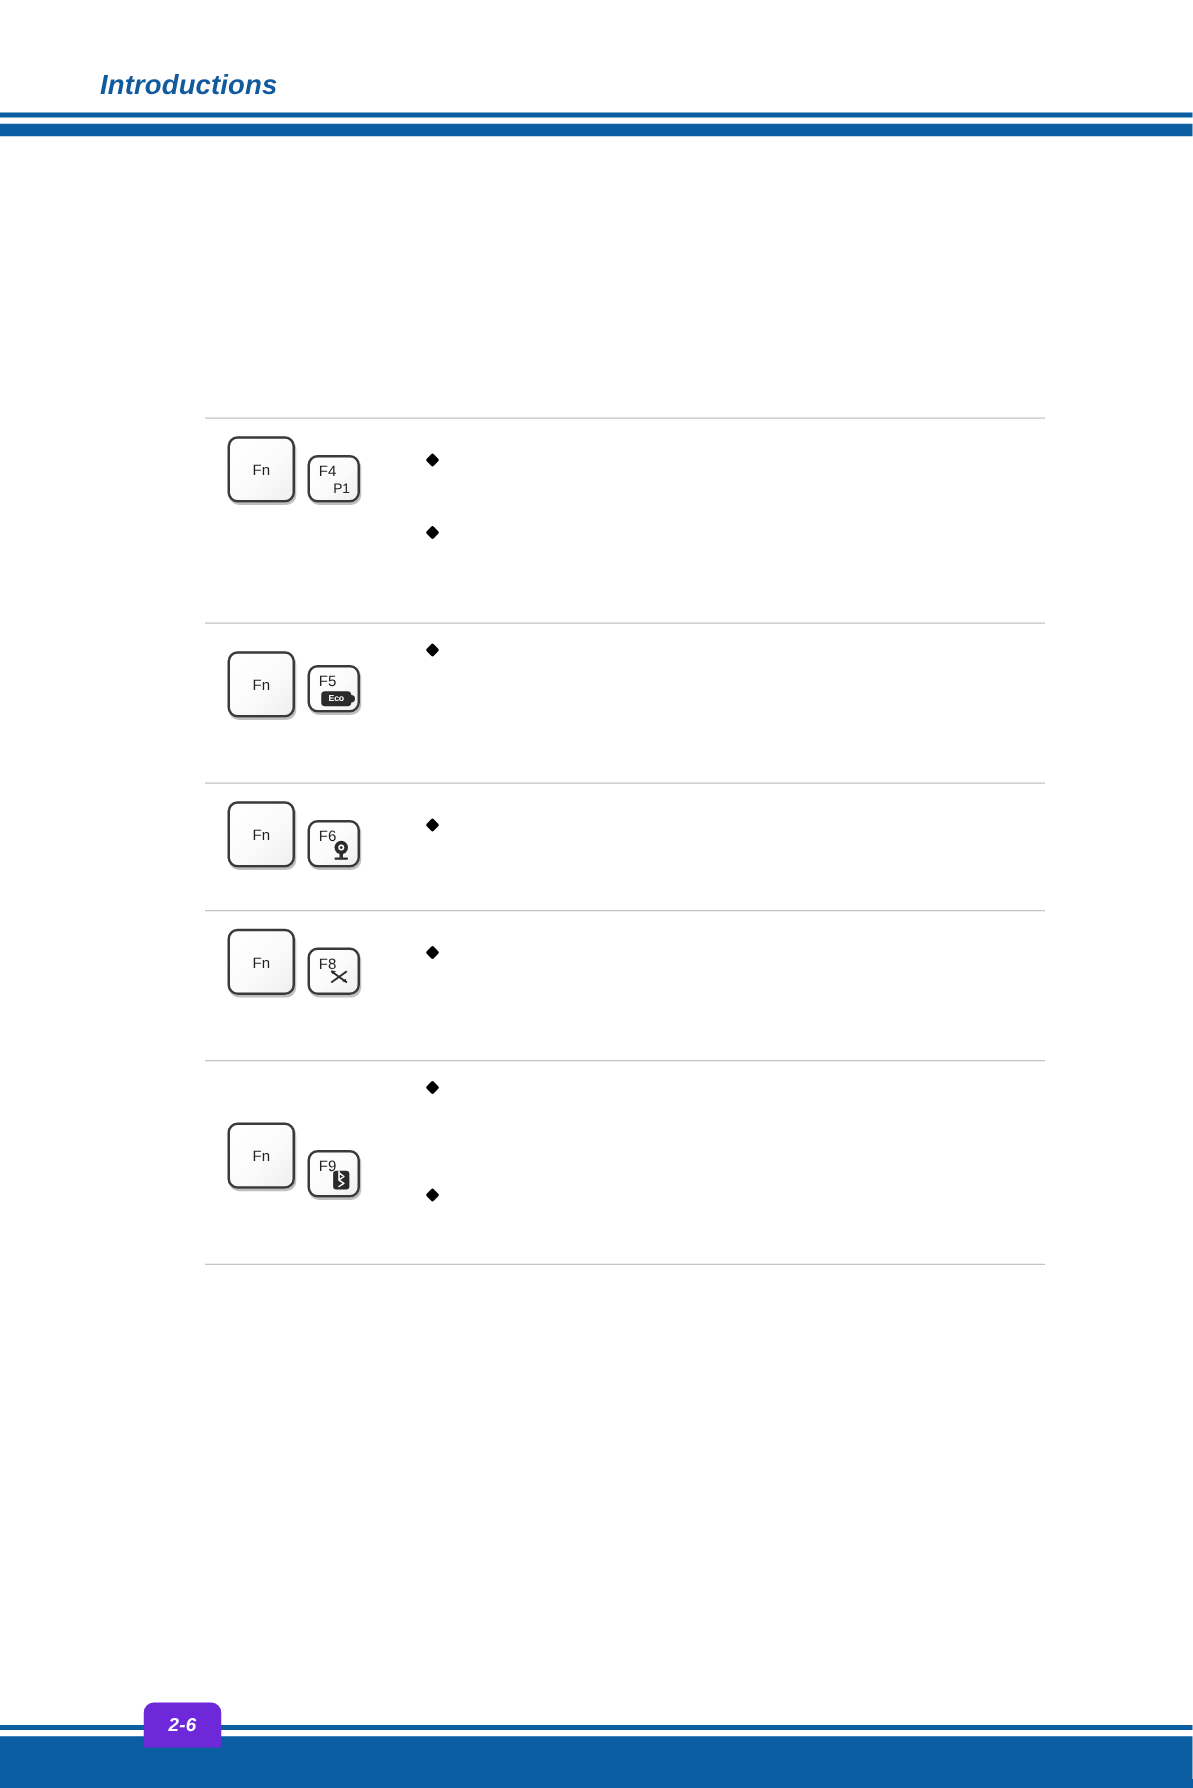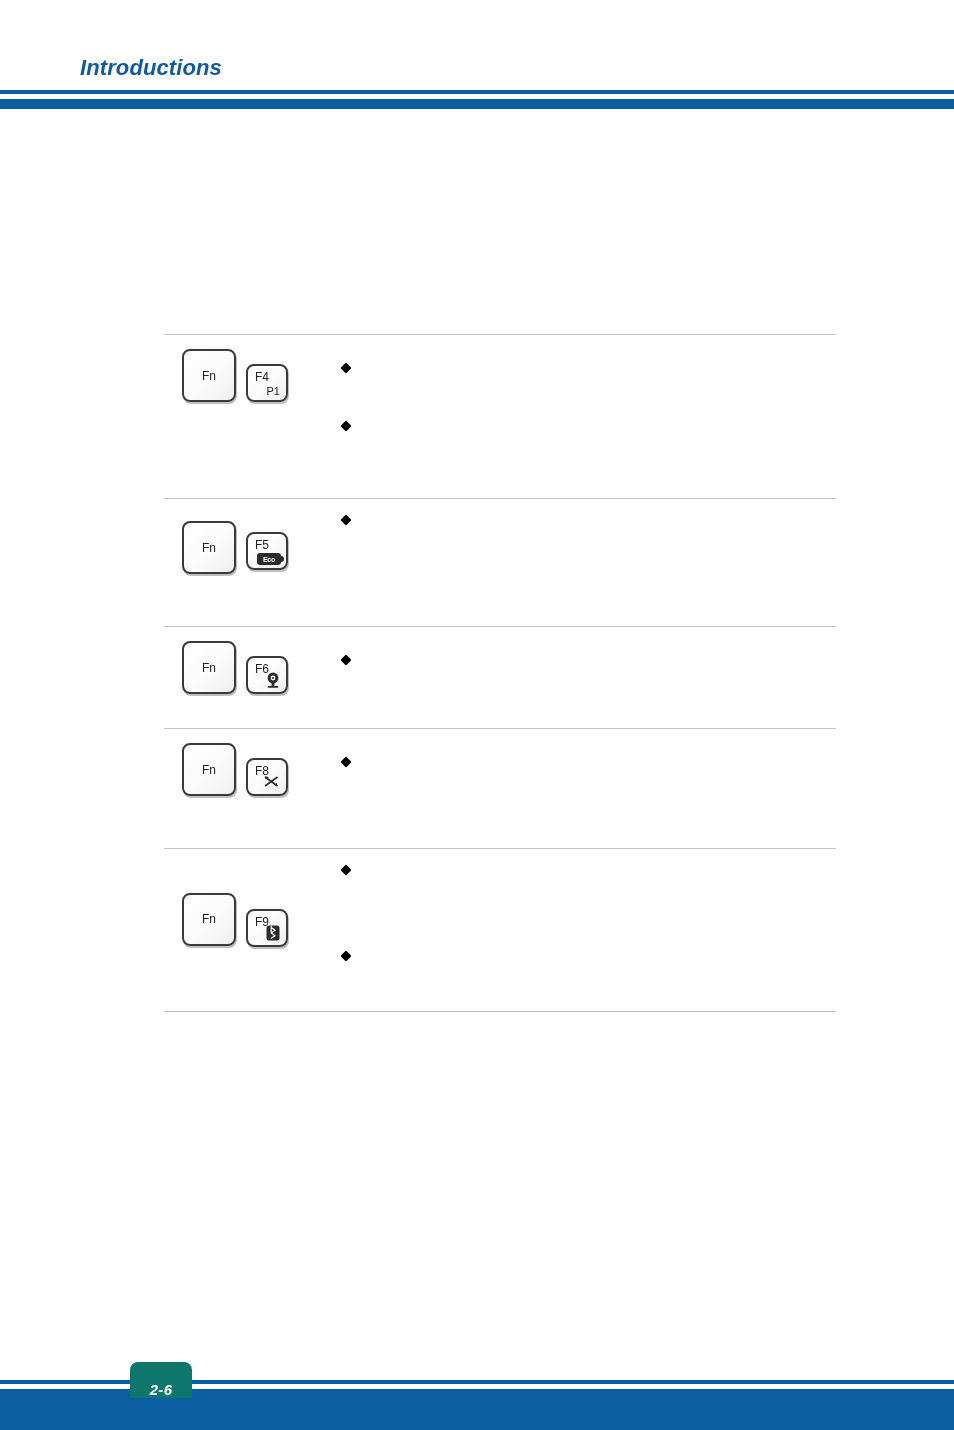--- a/index.html
+++ b/index.html
@@ -205,28 +205,28 @@
   #footer-rule-thick {
     position: absolute;
     left: 0;
     top: 29px;
     width: 954px;
     height: 41px;
     background: #0b5ea1;
   }
   #page-number-tab {
     position: absolute;
-    left: 130px;
+    left: 115px;
     top: 2px;
     width: 62px;
     height: 36px;
-    background: #0f766e;
+    background: #6d28d9;
     border-radius: 8px 8px 0 0;
     display: flex;
-    align-items: flex-end;
+    align-items: center;
     justify-content: center;
     z-index: 3;
   }
   #page-number-label {
     color: #ffffff;
     font-size: 15px;
     font-weight: bold;
     font-style: italic;
     letter-spacing: 0.3px;
   }
@@ -335,21 +335,21 @@
         <span class="desc-text"></span>
       </div>
     </div>
   </div>
 
   <div class="hotkey-row" style="height:164px;">
     <div class="row-keys" style="top:42px;">
       <div class="keycap keycap-fn">
         <span class="kc-main">Fn</span>
       </div>
-      <div class="keycap keycap-fx" style="margin-top:18px;">
+      <div class="keycap keycap-fx" style="margin-top:29px;">
         <span class="kc-main">F9</span>
         <span class="kc-icon" style="bottom:4px;right:6px;">
           <svg class="icon-svg" width="14" height="16" viewBox="0 0 14 16">
             <rect x="0.5" y="0.5" width="13" height="15" rx="2.6" fill="#2b2b2b"></rect>
             <path d="M5.2 3.2 L9.1 6.3 L5.2 9.4 L5.2 1.8 M5.2 9.4 L9.1 12.3 L5.2 15.0" transform="translate(0,-0.6) scale(1,0.92)" stroke="#ffffff" stroke-width="1.25" fill="none" stroke-linejoin="round" stroke-linecap="round"></path>
           </svg>
         </span>
       </div>
     </div>
     <div class="row-desc">

